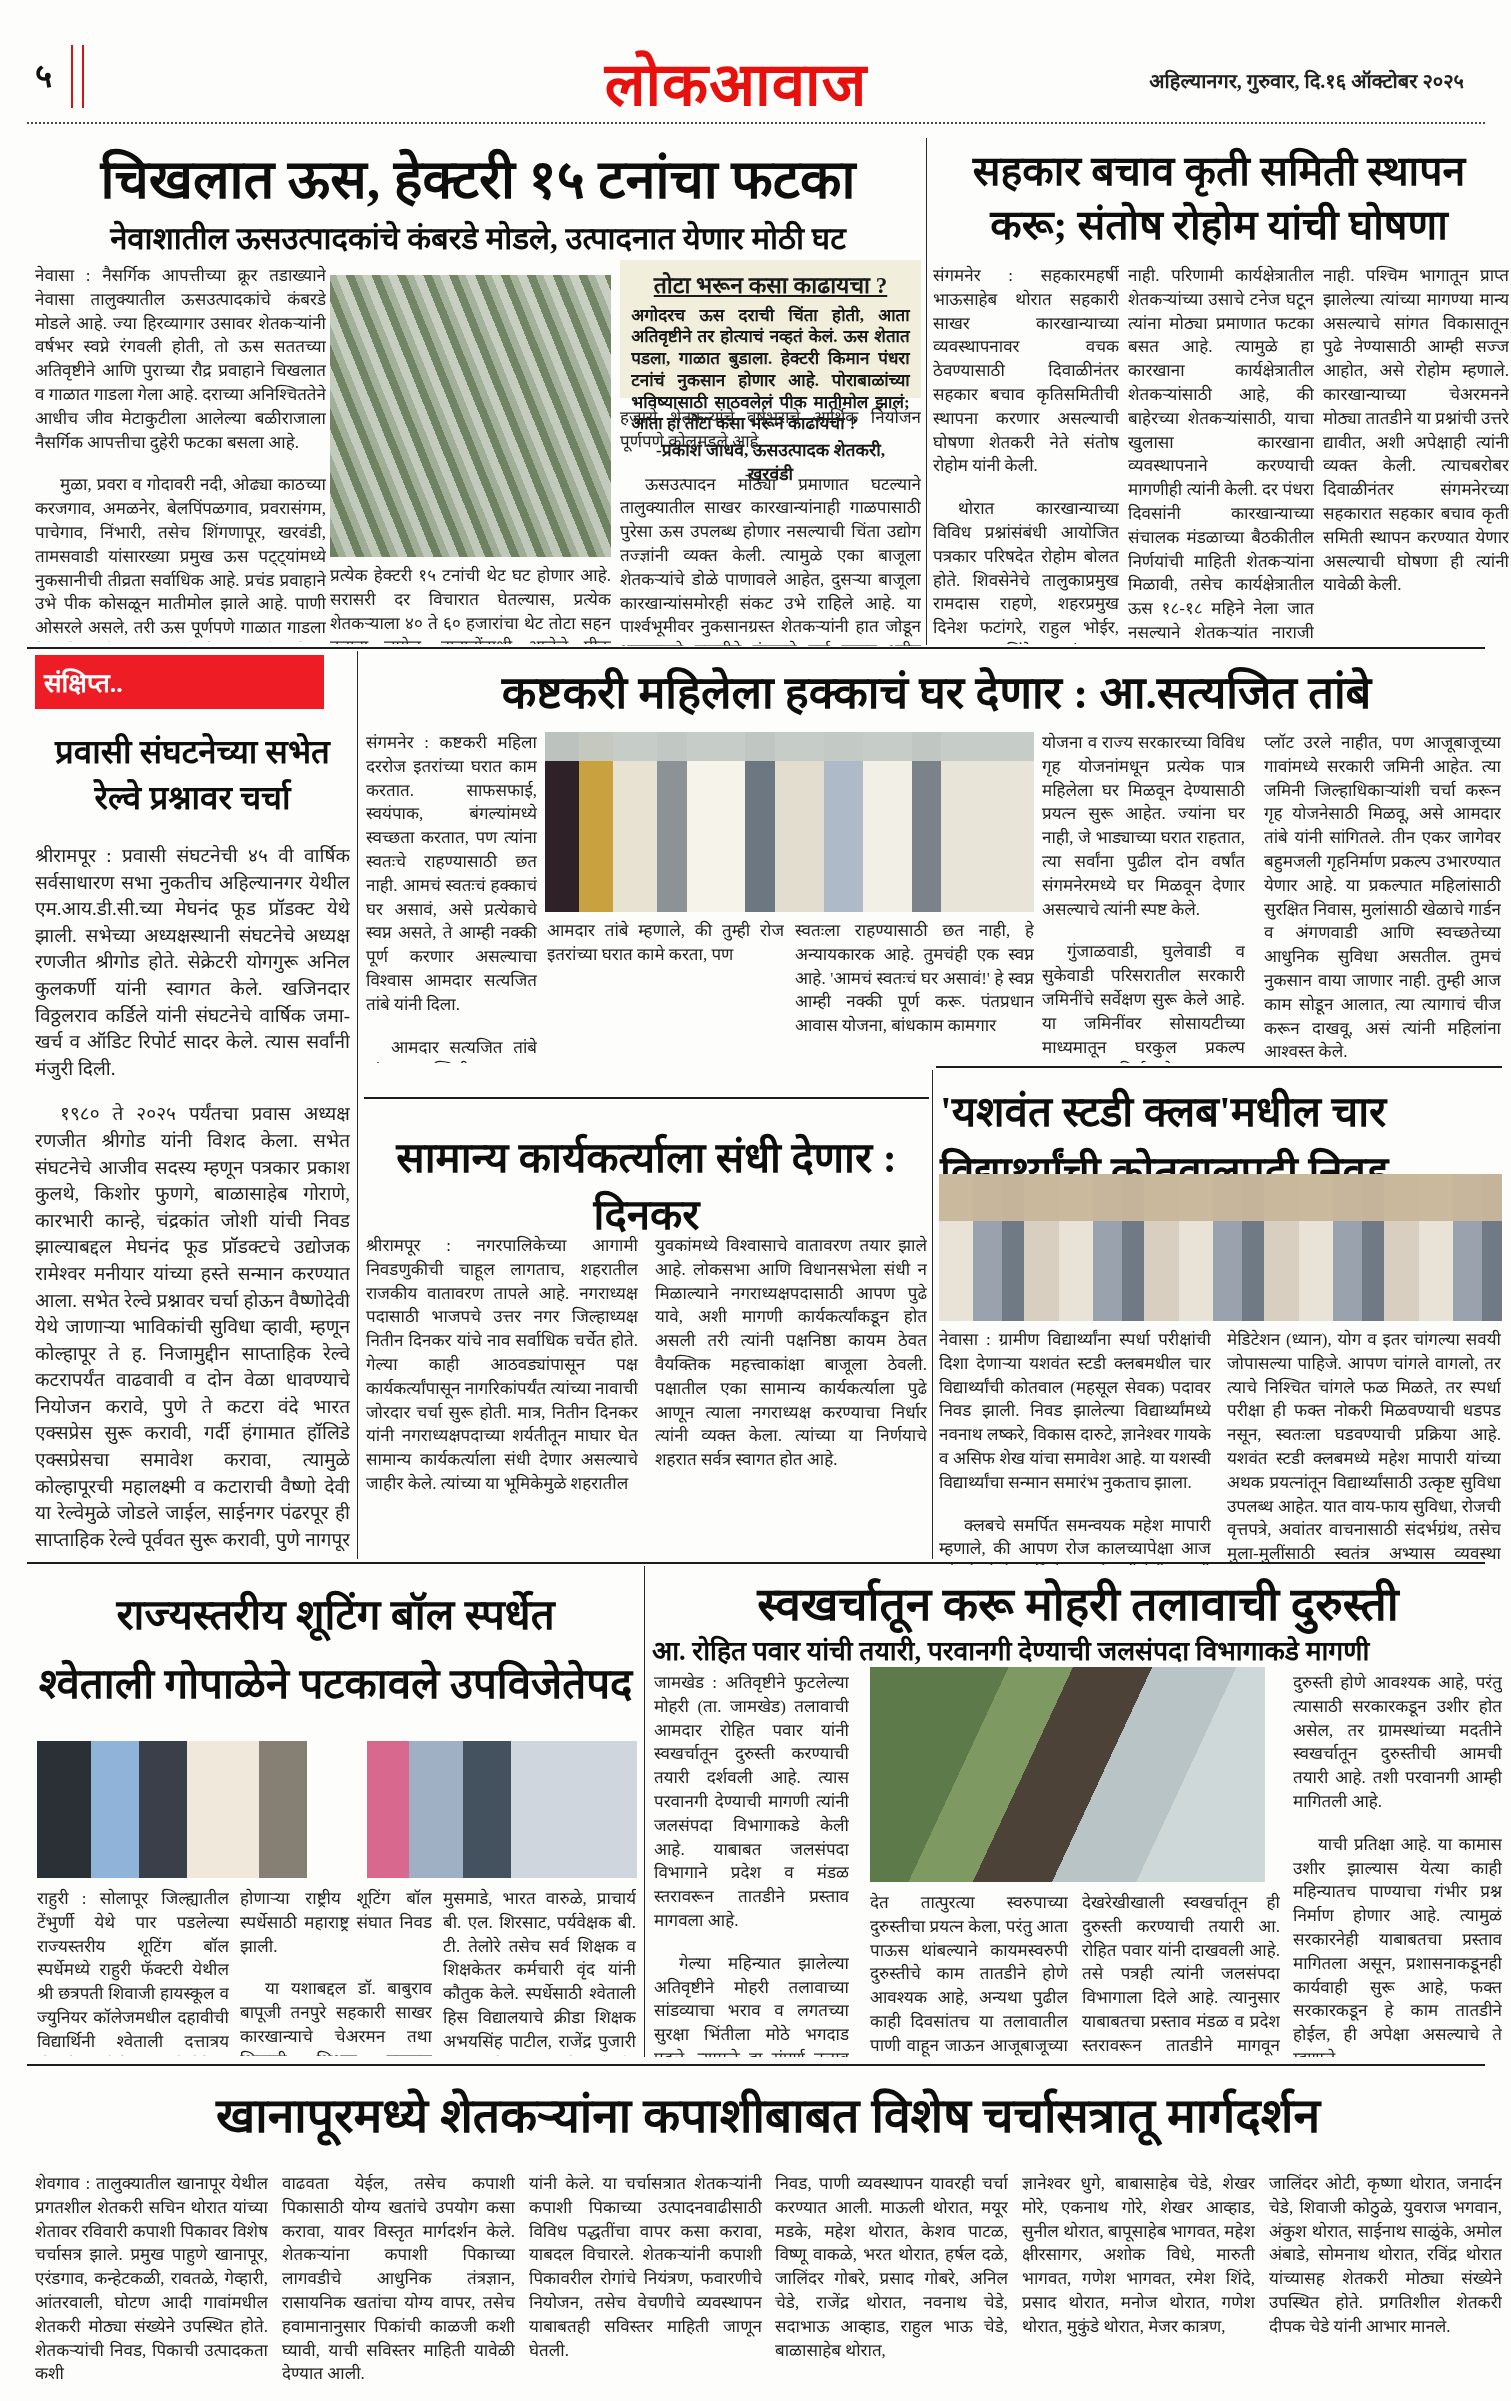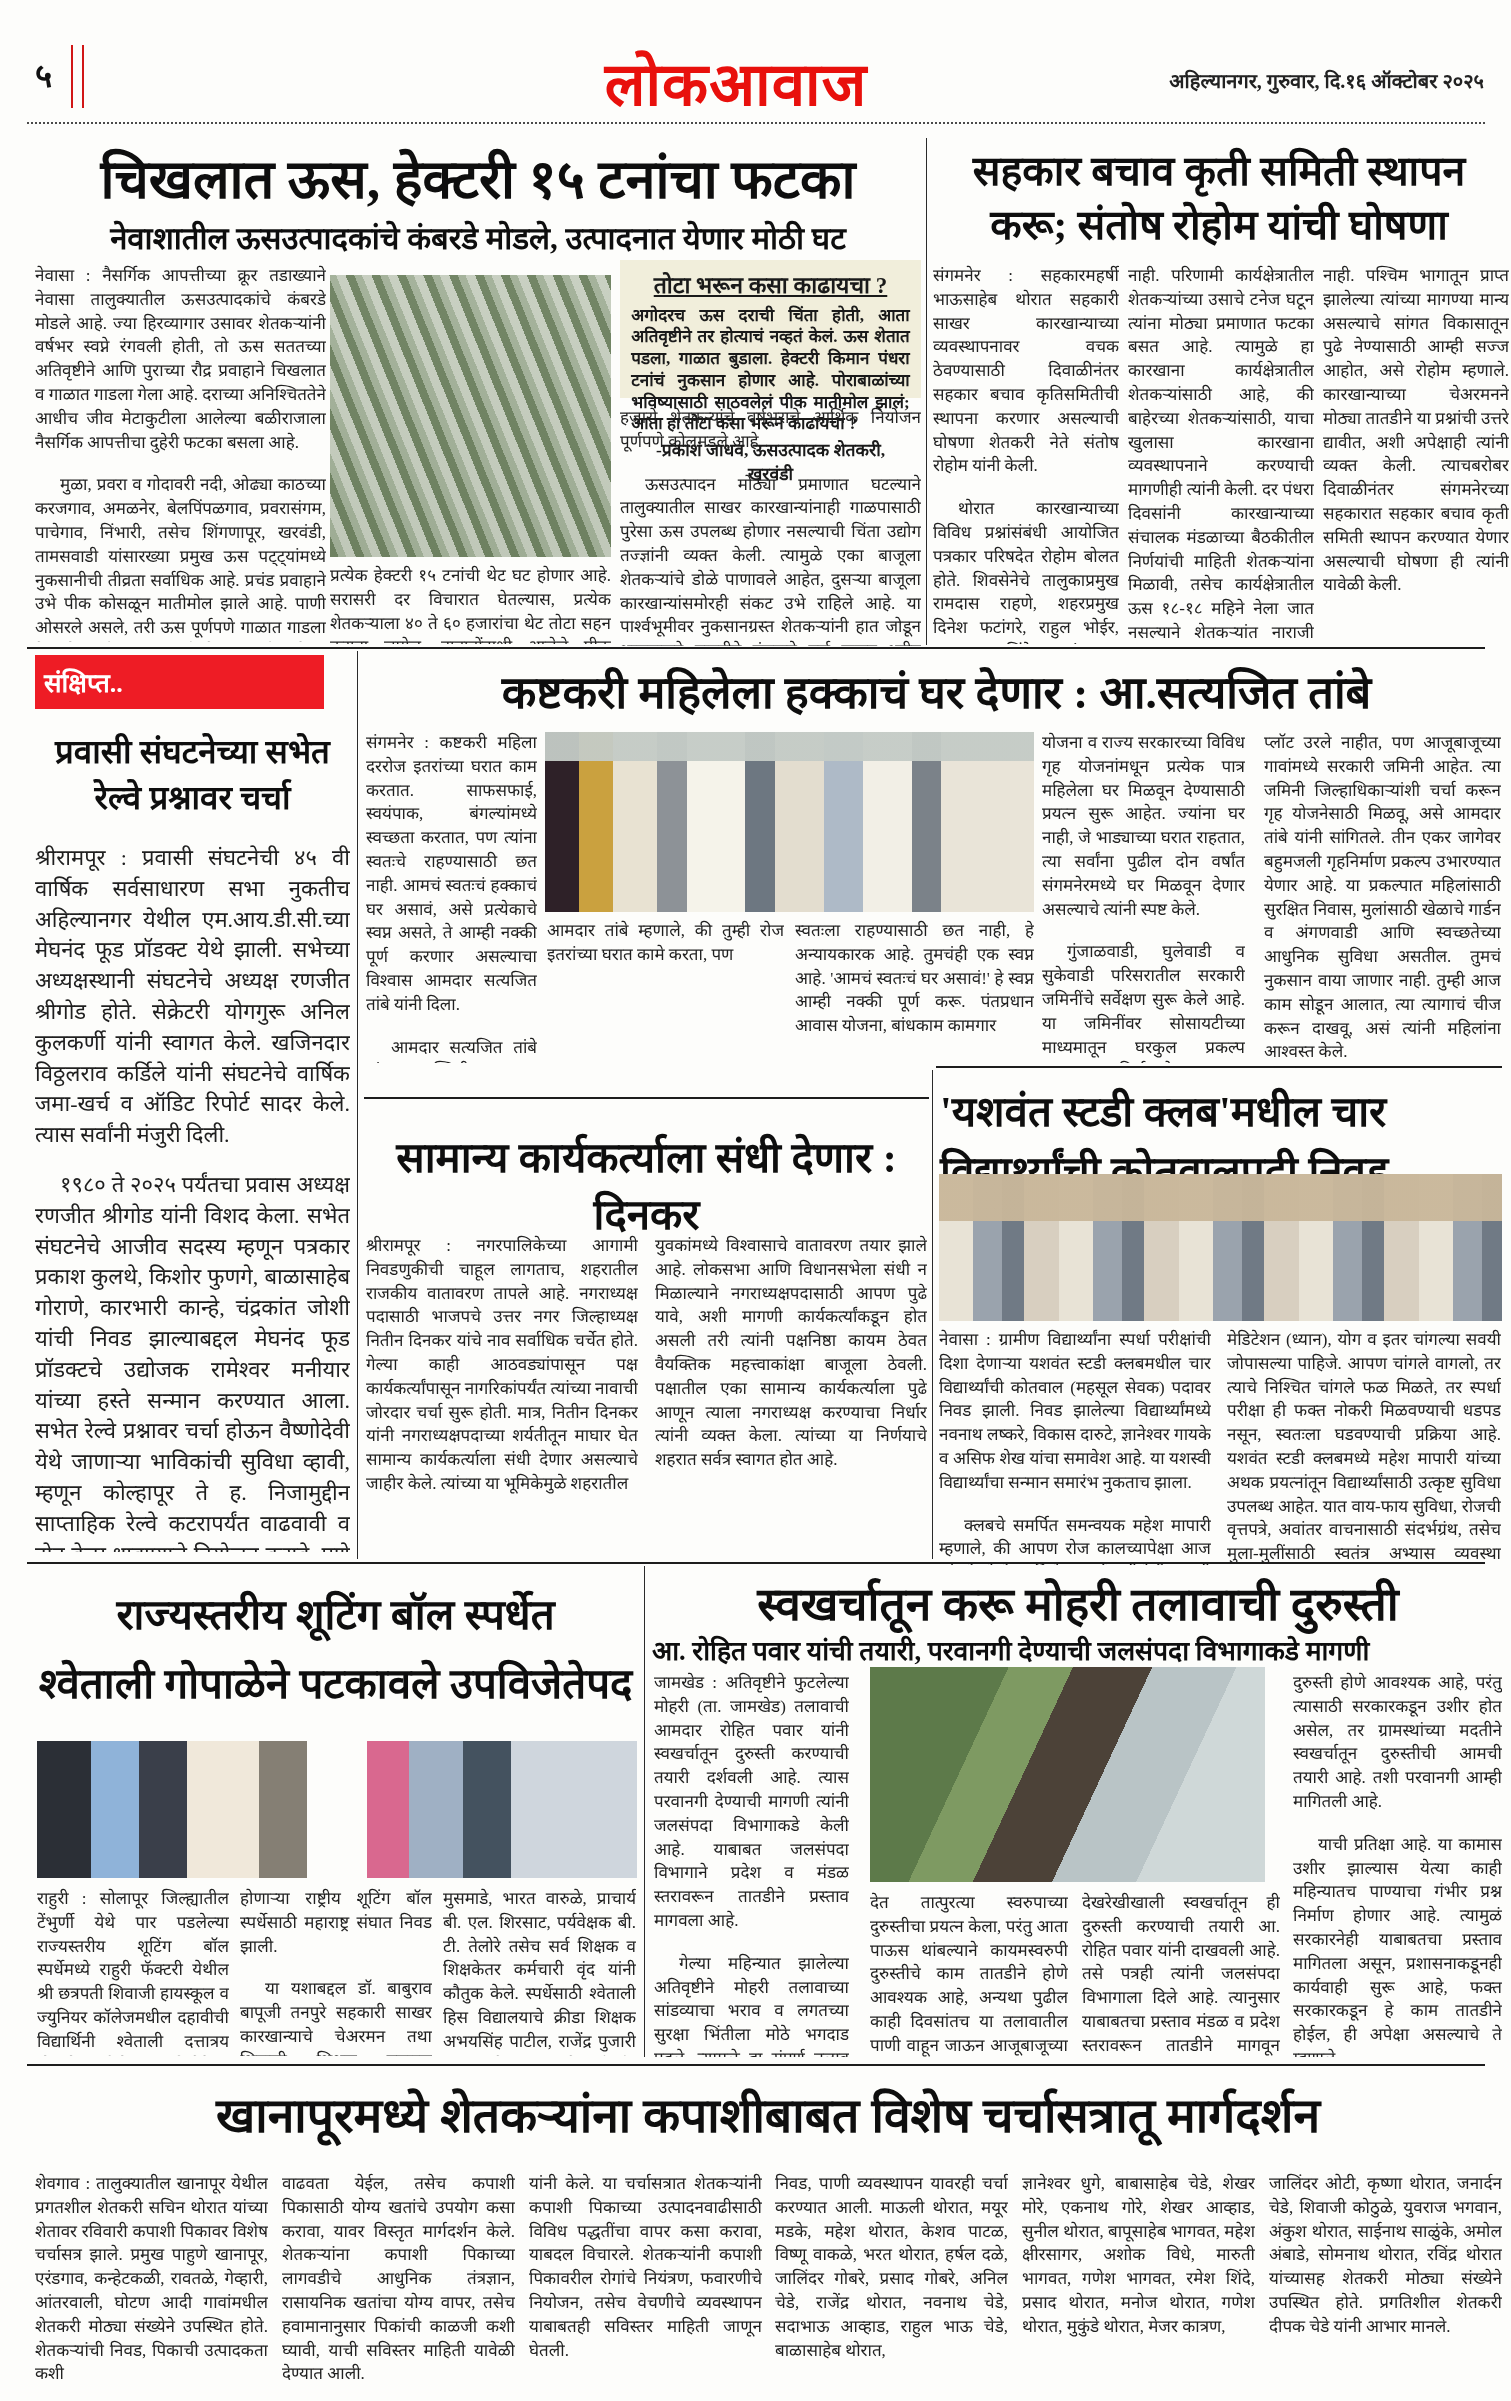--- a/index.html
+++ b/index.html
@@ -41,21 +41,21 @@
 </style>
 </head>
 <body>
 
 <div id="page">
 
   <header>
     <div class="abs page-num" style="left:35px;top:52px">५</div>
     <div class="abs red-bars" style="left:71px;top:45px"></div>
     <div class="abs masthead" style="left:0;top:41px;width:1472px;text-align:center">लोकआवाज</div>
-    <div class="abs dateline" style="right:28px;top:67px">अहिल्यानगर, गुरुवार, दि.१६ ऑक्टोबर २०२५</div>
+    <div class="abs dateline" style="right:48px;top:67px">अहिल्यानगर, गुरुवार, दि.१६ ऑक्टोबर २०२५</div>
     <div class="abs dotted-rule" style="left:27px;top:122px;width:1458px"></div>
   </header>
 
   <section>
     <h1 class="abs hl center" style="left:34px;top:140px;width:888px;font-size:54px">चिखलात ऊस, हेक्टरी १५ टनांचा फटका</h1>
     <h2 class="abs hl center" style="left:34px;top:216px;width:888px;font-size:31px">नेवाशातील ऊसउत्पादकांचे कंबरडे मोडले, उत्पादनात येणार मोठी घट</h2>
 
     <div class="abs body-text" style="left:35px;top:264px;width:291px;height:378px">
       <p>नेवासा : नैसर्गिक आपत्तीच्या क्रूर तडाख्याने नेवासा तालुक्यातील ऊसउत्पादकांचे कंबरडे मोडले आहे. ज्या हिरव्यागार उसावर शेतकऱ्यांनी वर्षभर स्वप्ने रंगवली होती, तो ऊस सततच्या अतिवृष्टीने आणि पुराच्या रौद्र प्रवाहाने चिखलात व गाळात गाडला गेला आहे. दराच्या अनिश्चिततेने आधीच जीव मेटाकुटीला आलेल्या बळीराजाला नैसर्गिक आपत्तीचा दुहेरी फटका बसला आहे.</p>
       <p>मुळा, प्रवरा व गोदावरी नदी, ओढ्या काठच्या करजगाव, अमळनेर, बेलपिंपळगाव, प्रवरासंगम, पाचेगाव, निंभारी, तसेच शिंगणापूर, खरवंडी, तामसवाडी यांसारख्या प्रमुख ऊस पट्ट्यांमध्ये नुकसानीची तीव्रता सर्वाधिक आहे. प्रचंड प्रवाहाने उभे पीक कोसळून मातीमोल झाले आहे. पाणी ओसरले असले, तरी ऊस पूर्णपणे गाळात गाडला गेल्याने त्याची गुणवत्ता पूर्णपणे नष्ट झाली आहे.</p>
@@ -98,21 +98,21 @@
       <p>नाही. पश्चिम भागातून प्राप्त झालेल्या त्यांच्या मागण्या मान्य असल्याचे सांगत विकासातून पुढे नेण्यासाठी आम्ही सज्ज आहोत, असे रोहोम म्हणाले. कारखान्याच्या चेअरमनने मोठ्या तातडीने या प्रश्नांची उत्तरे द्यावीत, अशी अपेक्षाही त्यांनी व्यक्त केली. त्याचबरोबर दिवाळीनंतर संगमनेरच्या सहकारात सहकार बचाव कृती समिती स्थापन करण्यात येणार असल्याची घोषणा ही त्यांनी यावेळी केली.</p>
     </div>
   </section>
 
   <div class="abs hr" style="left:27px;top:647px;width:1458px"></div>
   <div class="abs vr" style="left:357px;top:651px;height:908px"></div>
 
   <section>
     <div class="abs brief-box" style="left:35px;top:655px;width:289px;height:54px">संक्षिप्त..</div>
     <h2 class="abs hl center" style="left:35px;top:730px;width:315px;font-size:33px;line-height:1.38">प्रवासी संघटनेच्या सभेत रेल्वे प्रश्नावर चर्चा</h2>
-    <div class="abs body-text" style="left:35px;top:843px;width:315px;height:709px;font-size:22px">
+    <div class="abs body-text" style="left:35px;top:843px;width:315px;height:709px;font-size:19px">
       <p>श्रीरामपूर : प्रवासी संघटनेची ४५ वी वार्षिक सर्वसाधारण सभा नुकतीच अहिल्यानगर येथील एम.आय.डी.सी.च्या मेघनंद फूड प्रॉडक्ट येथे झाली. सभेच्या अध्यक्षस्थानी संघटनेचे अध्यक्ष रणजीत श्रीगोड होते. सेक्रेटरी योगगुरू अनिल कुलकर्णी यांनी स्वागत केले. खजिनदार विठ्ठलराव कर्डिले यांनी संघटनेचे वार्षिक जमा-खर्च व ऑडिट रिपोर्ट सादर केले. त्यास सर्वांनी मंजुरी दिली.</p>
       <p>१९८० ते २०२५ पर्यंतचा प्रवास अध्यक्ष रणजीत श्रीगोड यांनी विशद केला. सभेत संघटनेचे आजीव सदस्य म्हणून पत्रकार प्रकाश कुलथे, किशोर फुणगे, बाळासाहेब गोराणे, कारभारी कान्हे, चंद्रकांत जोशी यांची निवड झाल्याबद्दल मेघनंद फूड प्रॉडक्टचे उद्योजक रामेश्वर मनीयार यांच्या हस्ते सन्मान करण्यात आला. सभेत रेल्वे प्रश्नावर चर्चा होऊन वैष्णोदेवी येथे जाणाऱ्या भाविकांची सुविधा व्हावी, म्हणून कोल्हापूर ते ह. निजामुद्दीन साप्ताहिक रेल्वे कटरापर्यंत वाढवावी व दोन वेळा धावण्याचे नियोजन करावे, पुणे ते कटरा वंदे भारत एक्सप्रेस सुरू करावी, गर्दी हंगामात हॉलिडे एक्सप्रेसचा समावेश करावा, त्यामुळे कोल्हापूरची महालक्ष्मी व कटाराची वैष्णो देवी या रेल्वेमुळे जोडले जाईल, साईनगर पंढरपूर ही साप्ताहिक रेल्वे पूर्ववत सुरू करावी, पुणे नागपूर वंदे भारत रेल्वे ला बेलापूर,राहुरी स्टेशनवर थांबा देण्यात येऊन होणारा अन्याय दूर करून जनतेतील नाराजी दूर करावी, अशा आशयाचे निवेदन रेल्वेमंत्री अश्विनी कुमार, मध्य रेल्वेचे महाप्रबंधक धर्मवीर मीणा यांना देण्याचा निर्णय घेण्यात आला. डॉ. गोरख बारहाते, दत्तात्रय काशीद, संदीप अग्रवाल, चंद्रकांत परदेशी, प्रकाश गदिया, भारत राऊत, पारस पाटणी, योगीराज चंद्रात्रे, माणिक जाधव, किशोर कुलकर्णी, चंद्रकांत कुलकर्णी, भाऊसाहेब शिंदे आधी सदस्यांनी चर्चेत भाग घेतला. उद्योजक रामेश्वर मनीयार, प्रकाश कुलथे यांनी संघटनेच्या आर्थिक पारदर्शक कार्याचा गौरव केला. संघटनेचे अध्यक्ष रणजीत श्रीगोड यांनी ७५व्या वर्षात पदार्पण केल्याबद्दल त्यांचा गौरव करण्यात येऊन सत्कार करण्यात आला. यानिमित्ताने हिवरे बाजार, दर्या पाडळी, रांजण खळगे, मळगंगा देवी या ठिकाणी पर्यटन सहलीचे आयोजन करण्यात आले होते. कार्याध्यक्ष डॉ. गोरख बारहाते यांनी आभार मानले.</p>
     </div>
   </section>
 
   <section>
     <h1 class="abs hl center" style="left:364px;top:660px;width:1145px;font-size:45px">कष्टकरी महिलेला हक्काचं घर देणार : आ.सत्यजित तांबे</h1>
 
     <div class="abs body-text" style="left:366px;top:731px;width:171px;height:332px">
       <p>संगमनेर : कष्टकरी महिला दररोज इतरांच्या घरात काम करतात. साफसफाई, स्वयंपाक, बंगल्यांमध्ये स्वच्छता करतात, पण त्यांना स्वतःचे राहण्यासाठी छत नाही. आमचं स्वतःचं हक्काचं घर असावं, असे प्रत्येकाचे स्वप्न असते, ते आम्ही नक्की पूर्ण करणार असल्याचा विश्वास आमदार सत्यजित तांबे यांनी दिला.</p>

